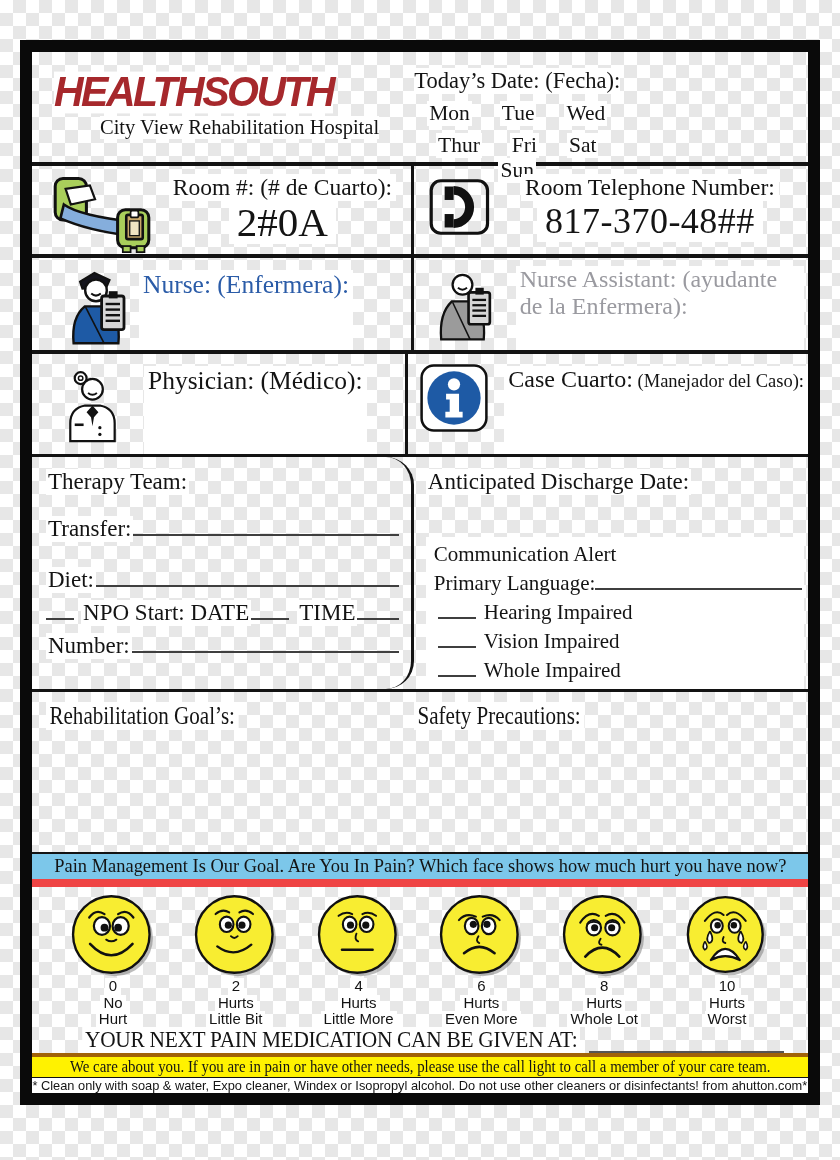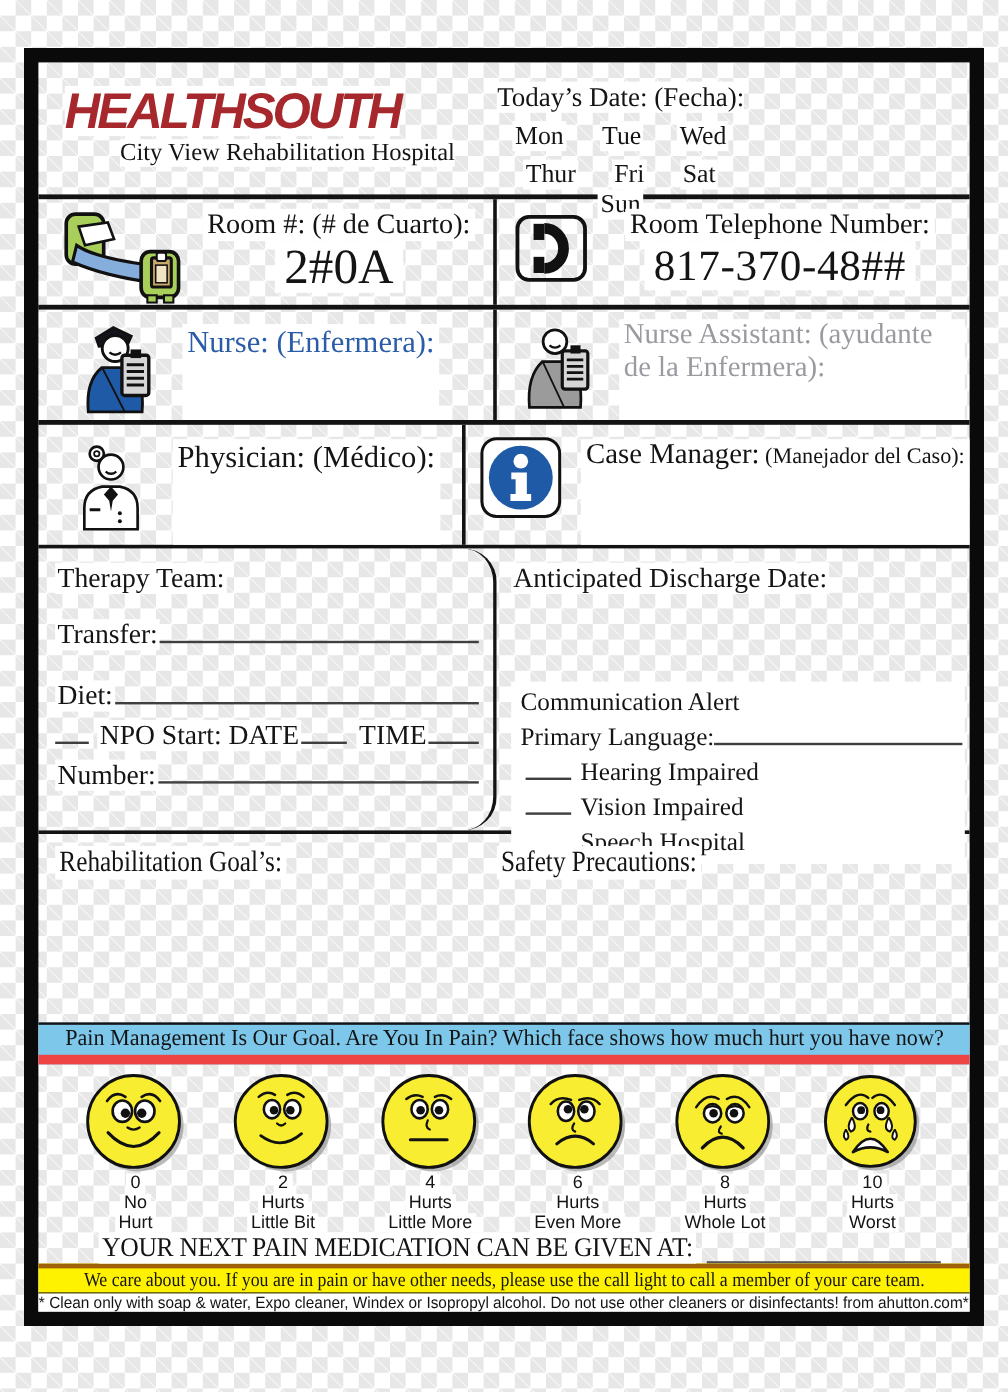--- a/index.html
+++ b/index.html
@@ -38,31 +38,31 @@
   
   .room-row{height:96px;}
   .icon-pad{flex:0 0 auto;}
   .cen-col{flex:1;display:flex;flex-direction:column;align-items:center;justify-content:flex-start;padding-top:8px;}
   .room-label{font-size:23.5px;padding:0 4px;}
   .room-value{font-size:41px;line-height:1.05;padding:0 8px;}
   .phone-value{font-size:36px;line-height:1.15;padding:0 8px;letter-spacing:0.5px;}
   
   .nurse-row{height:97px;}
   .phys-row{height:109px;}
-  .label-blue{color:#2B5CA8;font-size:25.5px;margin:12px 0 0 16px;padding:0 4px;}
+  .label-blue{color:#2B5CA8;font-size:25.5px;margin:12px 0 0 3px;padding:0 4px;}
   .label-gray{color:#9A9AA0;font-size:24px;margin:8px 0 0 14px;width:280px;line-height:1.13;padding:0 4px;}
   .label-black{font-size:25.5px;margin:12px 0 0 16px;padding:0 4px;}
   .cm-label{margin:12px 0 0 14px;padding:0 4px;white-space:nowrap;}
   .cm-big{font-size:24px;}
   .cm-small{font-size:18.5px;}
   
   .therapy-row{height:238px;}
   .t-left{width:49.2%;box-sizing:border-box;border-right:3px solid #131313;
     padding:12px 12px 0 14px;display:flex;flex-direction:column;border-radius:28px;}
-  .t-right{flex:1;box-sizing:border-box;padding:12px 4px 0 12px;display:flex;flex-direction:column;gap:31px;}
+  .t-right{flex:1;box-sizing:border-box;padding:12px 4px 0 12px;display:flex;flex-direction:column;}
   .t-line{display:flex;align-items:baseline;font-size:23px;}
   .t-label{padding:0 2px;white-space:nowrap;}
   .blank{display:inline-block;border-bottom:2px solid #3f3f3f;height:1em;}
   .fill{flex:1;}
   .mb16{margin-bottom:16px;} .mb20{margin-bottom:20px;} .mb2{margin-bottom:2px;}
   .commbox{background:#fff;margin-top:42px;padding:4px 2px 6px 8px;font-size:21px;line-height:1.24;}
   .c-line{display:flex;align-items:baseline;}
   .imp-line{margin-left:4px;}
   .imp-blank{width:38px;margin-right:8px;}
   
@@ -215,21 +215,21 @@
     </div>
     <div class="cell-r">
       <div class="icon-pad" style="margin:8px 0 0 10px;">
         <svg width="72" height="72" viewBox="0 0 100 100">
           <rect x="5" y="5" width="90" height="90" rx="17" fill="#fff" stroke="#111" stroke-width="3.5"></rect>
           <circle cx="50" cy="50" r="37" fill="#1E5AA5"></circle>
           <circle cx="50" cy="31" r="8.5" fill="#fff"></circle>
           <path d="M39,44 L57,44 L57,69 L62,69 L62,77 L38,77 L38,69 L44,69 L44,52 L39,52 Z" fill="#fff"></path>
         </svg>
       </div>
-      <span class="cm-label wbg"><span class="cm-big">Case Manager:</span><span class="cm-small"> (Manejador del Caso):</span></span>
+      <span class="cm-label wbg"><span class="cm-big">Case Cuarto:</span><span class="cm-small"> (Manejador del Caso):</span></span>
     </div>
   </div>
 
   <div class="row hr3 therapy-row">
     <div class="t-left">
       <div class="t-line mb16">
           <span class="t-label wbg">Therapy Team:</span>
         </div>
       <div class="t-line mb20">
         <span class="t-label wbg">Transfer:</span>
@@ -266,21 +266,21 @@
         <div class="c-line imp-line">
           <span class="blank imp-blank"></span>
           <span>Hearing Impaired</span>
         </div>
         <div class="c-line imp-line">
           <span class="blank imp-blank"></span>
           <span>Vision Impaired</span>
         </div>
         <div class="c-line imp-line">
           <span class="blank imp-blank"></span>
-          <span>Speech Hospital</span>
+          <span>Whole Impaired</span>
         </div>
       </div>
     </div>
   </div>
 
   <div class="row goals-row">
     <div class="goal-l"><span class="goal-text wbg">Rehabilitation Goal’s:</span></div>
     <div class="goal-r"><span class="goal-text wbg">Safety Precautions:</span></div>
   </div>
 

